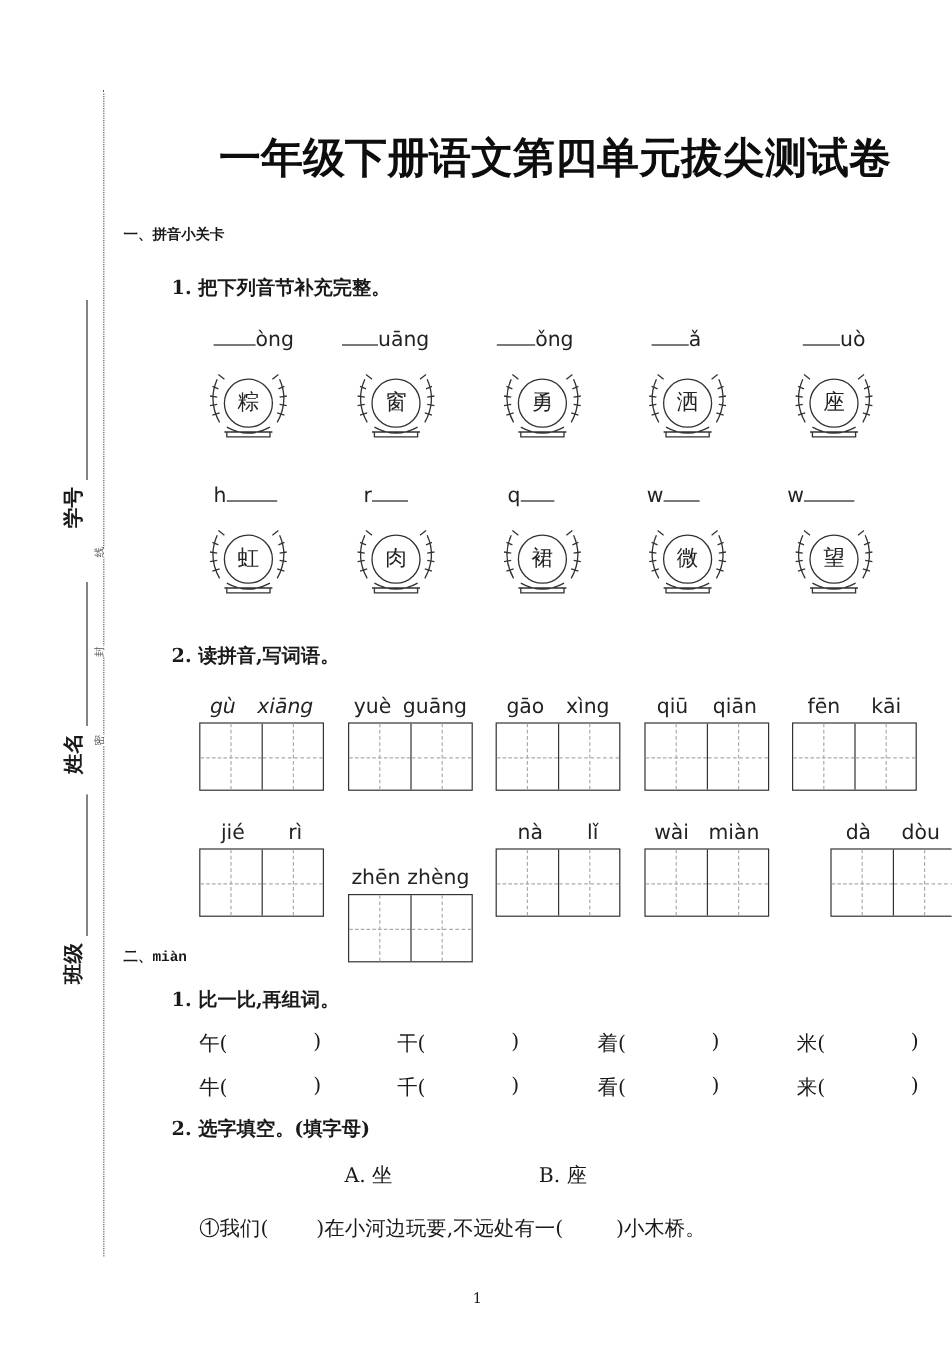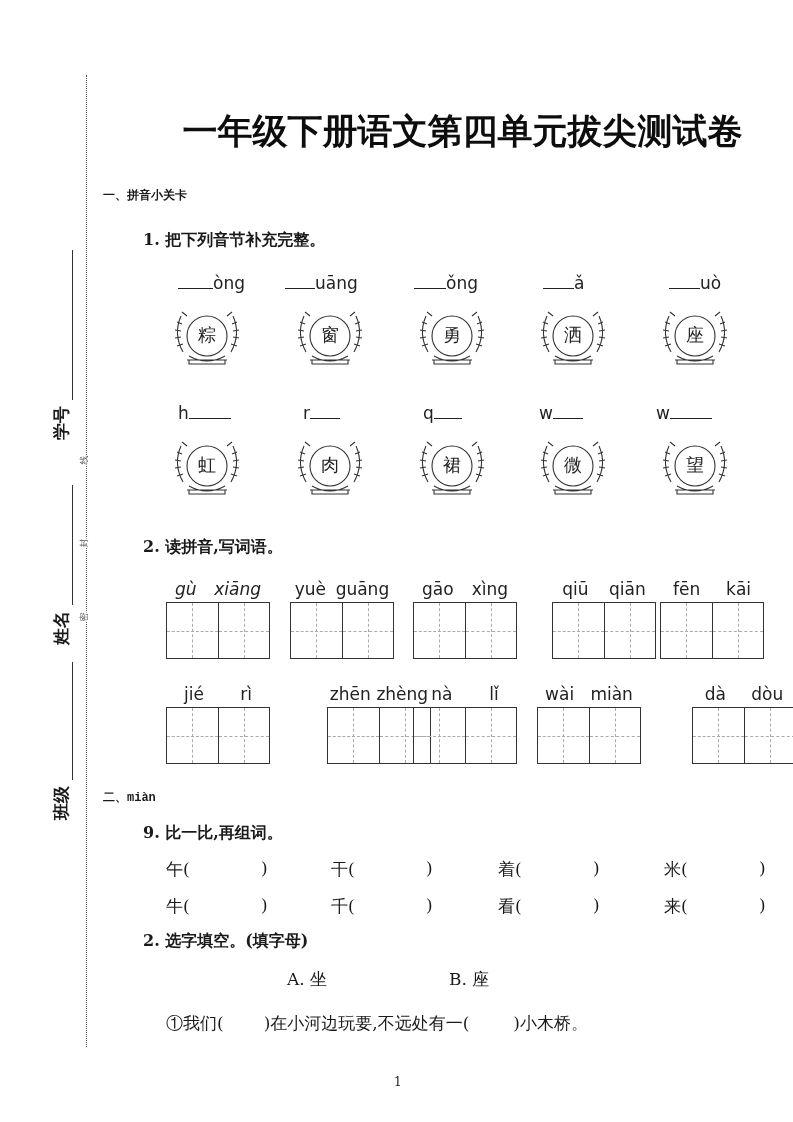--- a/index.html
+++ b/index.html
@@ -258,21 +258,21 @@
 <div class="word-group" style="left:413px; top:578px;">
   <div class="pinyin">
       <span>gāo</span>
       <span>xìng</span>
     </div>
   <div class="grid">
       <div class="cell"></div>
       <div class="cell"></div>
     </div>
 </div>
-<div class="word-group" style="left:537px; top:578px;margin-left:15px;">
+<div class="word-group" style="left:537px; top:578px;">
   <div class="pinyin">
       <span>qiū</span>
       <span>qiān</span>
     </div>
   <div class="grid">
       <div class="cell"></div>
       <div class="cell"></div>
     </div>
 </div>
 <div class="word-group" style="left:660px; top:578px;">
@@ -289,21 +289,21 @@
 <div class="word-group" style="left:166px; top:683px;">
   <div class="pinyin">
       <span>jié</span>
       <span>rì</span>
     </div>
   <div class="grid">
       <div class="cell"></div>
       <div class="cell"></div>
     </div>
 </div>
-<div class="word-group" style="left:290px; top:683px;margin-left:37px;">
+<div class="word-group" style="left:290px; top:721px;">
   <div class="pinyin">
       <span>zhēn</span>
       <span>zhèng</span>
     </div>
   <div class="grid">
       <div class="cell"></div>
       <div class="cell"></div>
     </div>
 </div>
 <div class="word-group" style="left:413px; top:683px;">
@@ -331,21 +331,21 @@
       <span>dà</span>
       <span>dòu</span>
     </div>
   <div class="grid">
       <div class="cell"></div>
       <div class="cell"></div>
     </div>
 </div>
 
 <div class="section-h" style="top:789px;">二、miàn</div>
-<div class="q" style="top:823px;">9. 比一比,再组词。</div>
+<div class="q" style="top:823px;">1. 比一比,再组词。</div>
 
 <div class="compare" style="left:166px; top:858px; width:110px;"><span>午</span><span>(</span><span class="paren-close" style="left:95px;">)</span></div>
 <div class="compare" style="left:331px; top:858px; width:110px;"><span>干</span><span>(</span><span class="paren-close" style="left:95px;">)</span></div>
 <div class="compare" style="left:498px; top:858px; width:110px;"><span>着</span><span>(</span><span class="paren-close" style="left:95px;">)</span></div>
 <div class="compare" style="left:664px; top:858px; width:110px;"><span>米</span><span>(</span><span class="paren-close" style="left:95px;">)</span></div>
 
 <div class="compare" style="left:166px; top:895px; width:110px;"><span>牛</span><span>(</span><span class="paren-close" style="left:95px;">)</span></div>
 <div class="compare" style="left:331px; top:895px; width:110px;"><span>千</span><span>(</span><span class="paren-close" style="left:95px;">)</span></div>
 <div class="compare" style="left:498px; top:895px; width:110px;"><span>看</span><span>(</span><span class="paren-close" style="left:95px;">)</span></div>
 <div class="compare" style="left:664px; top:895px; width:110px;"><span>来</span><span>(</span><span class="paren-close" style="left:95px;">)</span></div>

